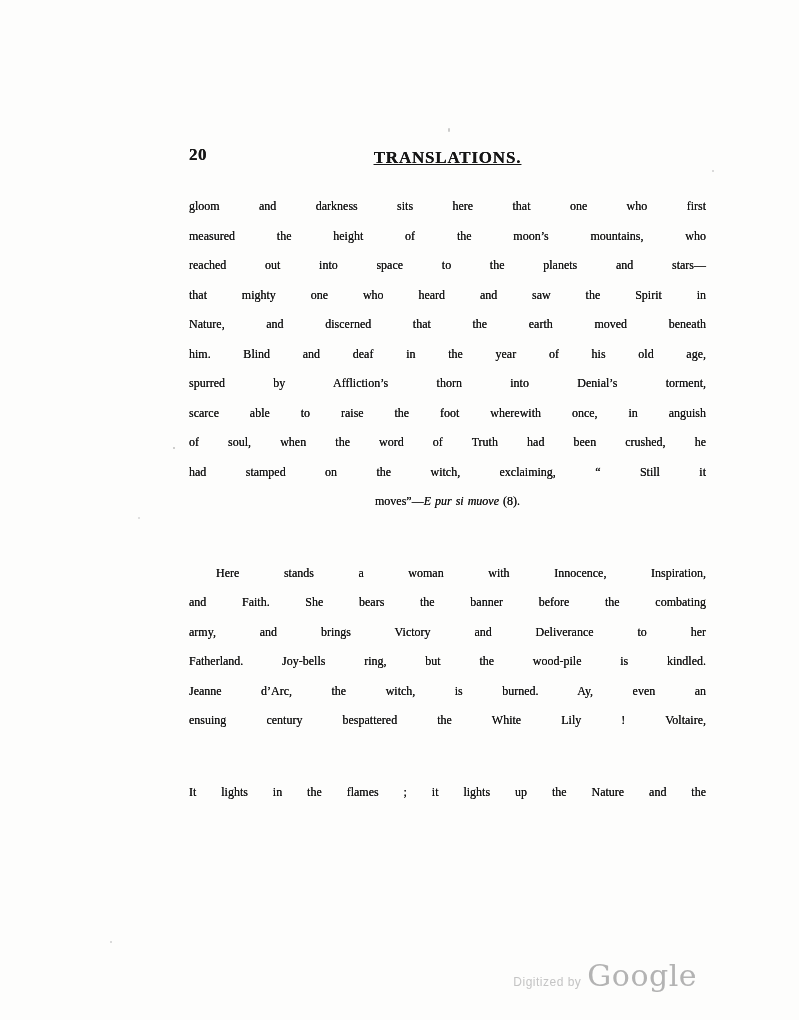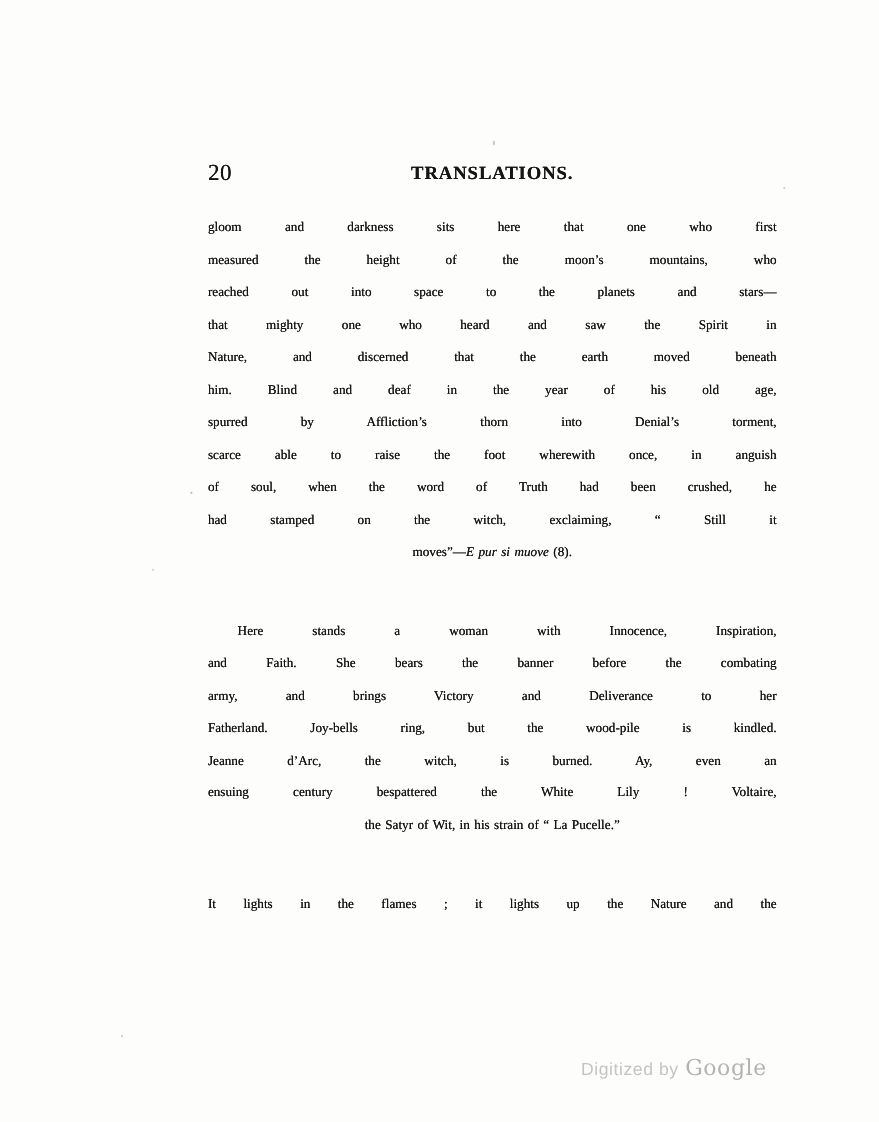--- a/index.html
+++ b/index.html
@@ -13,35 +13,36 @@
     width: 799px;
     height: 1020px;
     background: #fdfdfc;
     overflow: hidden;
     color: #161616;
   }
   .page-number {
     position: absolute;
     left: 189px;
     top: 145px;
-    font-size: 21px;
-    font-weight: 400;
+    font-size: 17px;
+    font-weight: 700;
     letter-spacing: 0.5px;
     text-shadow: 0 0 0.5px #161616;
   }
   .running-head {
     position: absolute;
     left: 189px;
     top: 148px;
     width: 517px;
     text-align: center;
     font-size: 17px;
     font-weight: 700;
     letter-spacing: 0.8px;
     text-shadow: 0 0 0.4px #161616;
+    text-decoration: underline;
   }
   .text-column {
     position: absolute;
     left: 189px;
     top: 192px;
     width: 517px;
     font-size: 12px;
     line-height: 29.5px;
     text-shadow: 0 0 0.5px #1a1a1a;
     word-spacing: 1px;
@@ -56,28 +57,28 @@
     position: absolute;
     right: 102px;
     top: 958px;
     color: #bdbdbd;
     white-space: nowrap;
     display: flex;
     align-items: baseline;
   }
   .watermark-prefix {
     font-family: "Liberation Sans", sans-serif;
-    font-size: 16px;
+    font-size: 12px;
     color: #c4c4c4;
     letter-spacing: 0.5px;
     margin-right: 6px;
   }
   .watermark-logo {
     font-family: "DejaVu Serif", serif;
-    font-size: 20px;
+    font-size: 30px;
     font-weight: 400;
     color: #b3b3b3;
     letter-spacing: 0.5px;
   }
   .speck {
     position: absolute;
     background: #8a8a8a;
     border-radius: 50%;
     opacity: 0.55;
   }
@@ -105,21 +106,20 @@
         <div class="line justify"><span>had stamped on the witch, exclaiming, “ Still it</span></div>
         <div class="line"><span>moves”—</span><span class="italic">E pur si muove</span><span> (8).</span></div>
       </div>
       <div class="paragraph">
         <div class="line justify indent"><span>Here stands a woman with Innocence, Inspiration,</span></div>
         <div class="line justify"><span>and Faith. She bears the banner before the combating</span></div>
         <div class="line justify"><span>army, and brings Victory and Deliverance to her</span></div>
         <div class="line justify"><span>Fatherland. Joy-bells ring, but the wood-pile is kindled.</span></div>
         <div class="line justify"><span>Jeanne d’Arc, the witch, is burned. Ay, even an</span></div>
         <div class="line justify"><span>ensuing century bespattered the White Lily ! Voltaire,</span></div>
-        <div class="line"><span>the Satyr of Wit, in his strain of “ La Pucelle.”</span></div>
       </div>
       <div class="paragraph">
         <div class="line justify"><span>It lights in the flames ; it lights up the Nature and the</span></div>
       </div>
     </div>
 
   <div class="watermark">
     <span class="watermark-prefix">Digitized by</span>
     <span class="watermark-logo">Google</span>
   </div>

